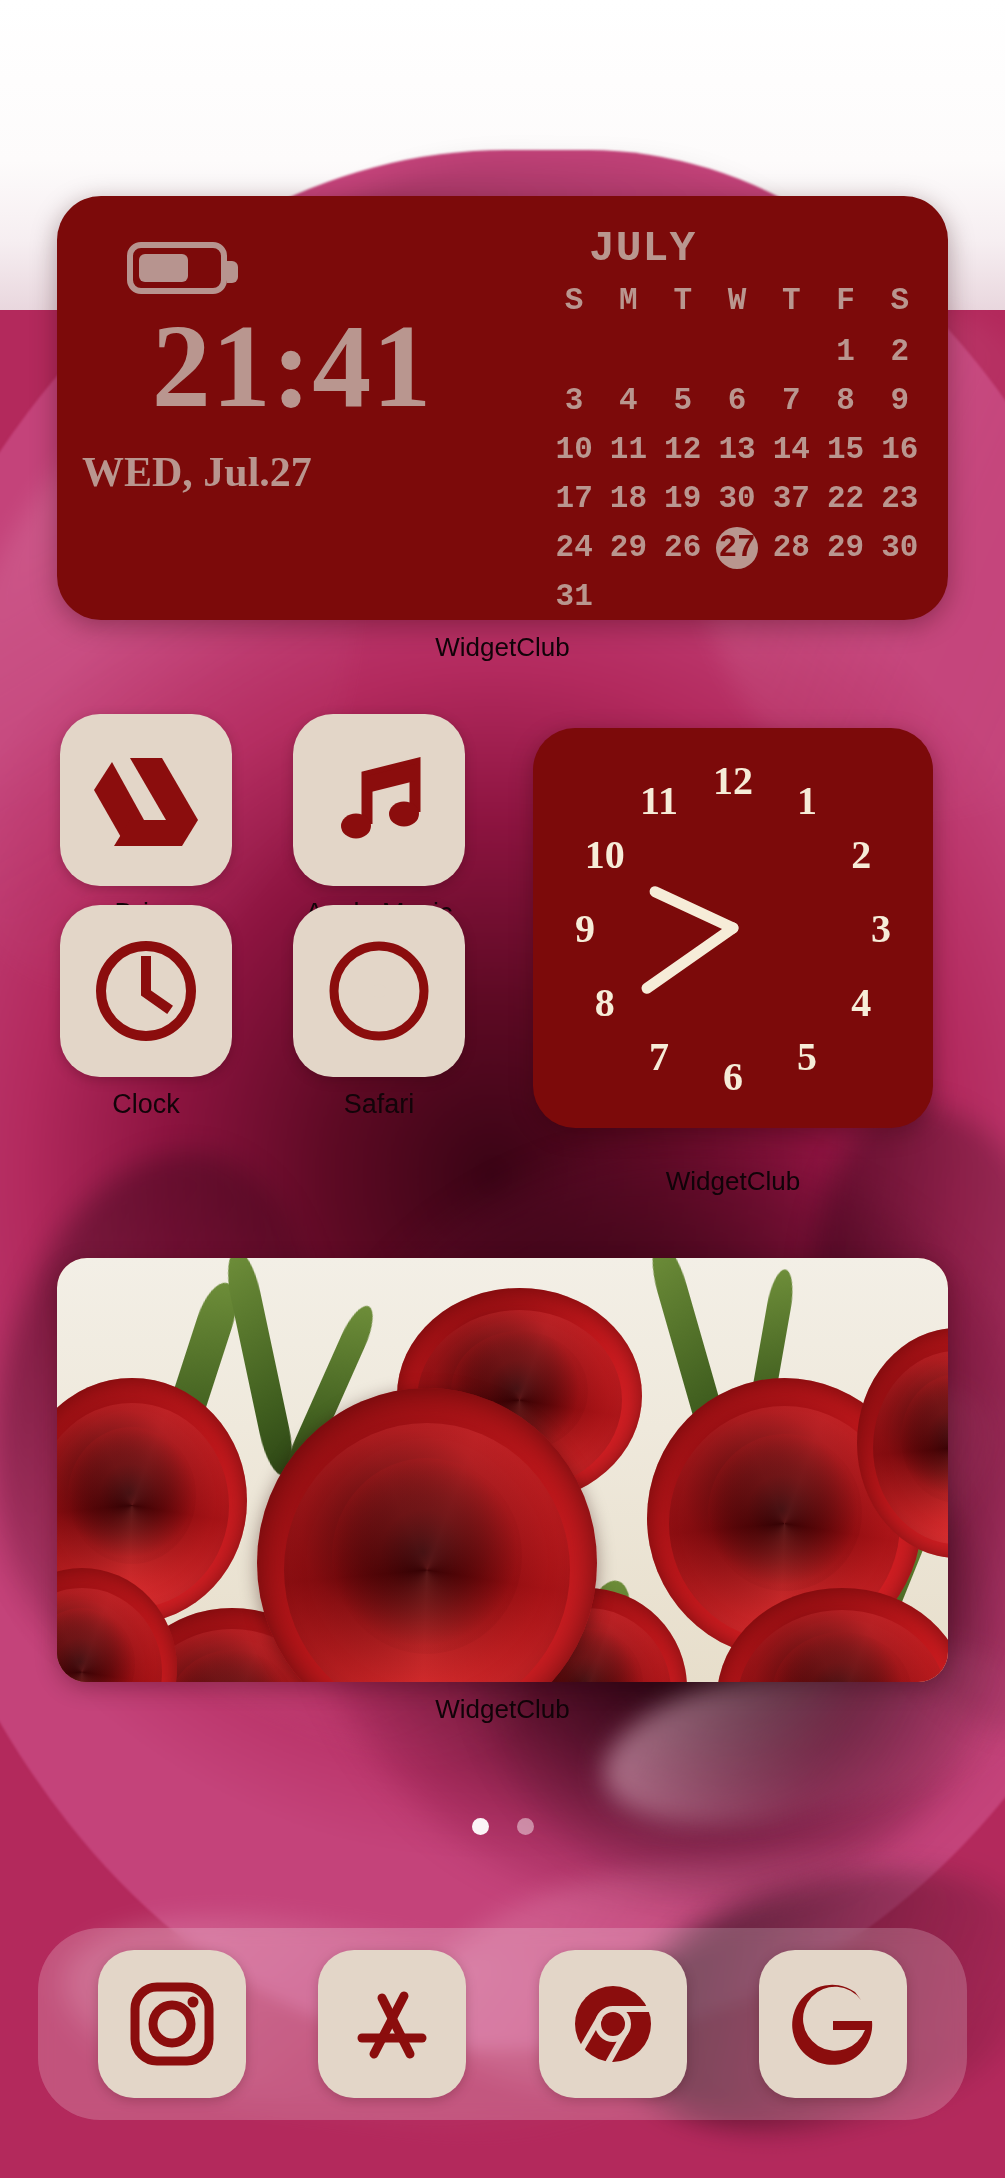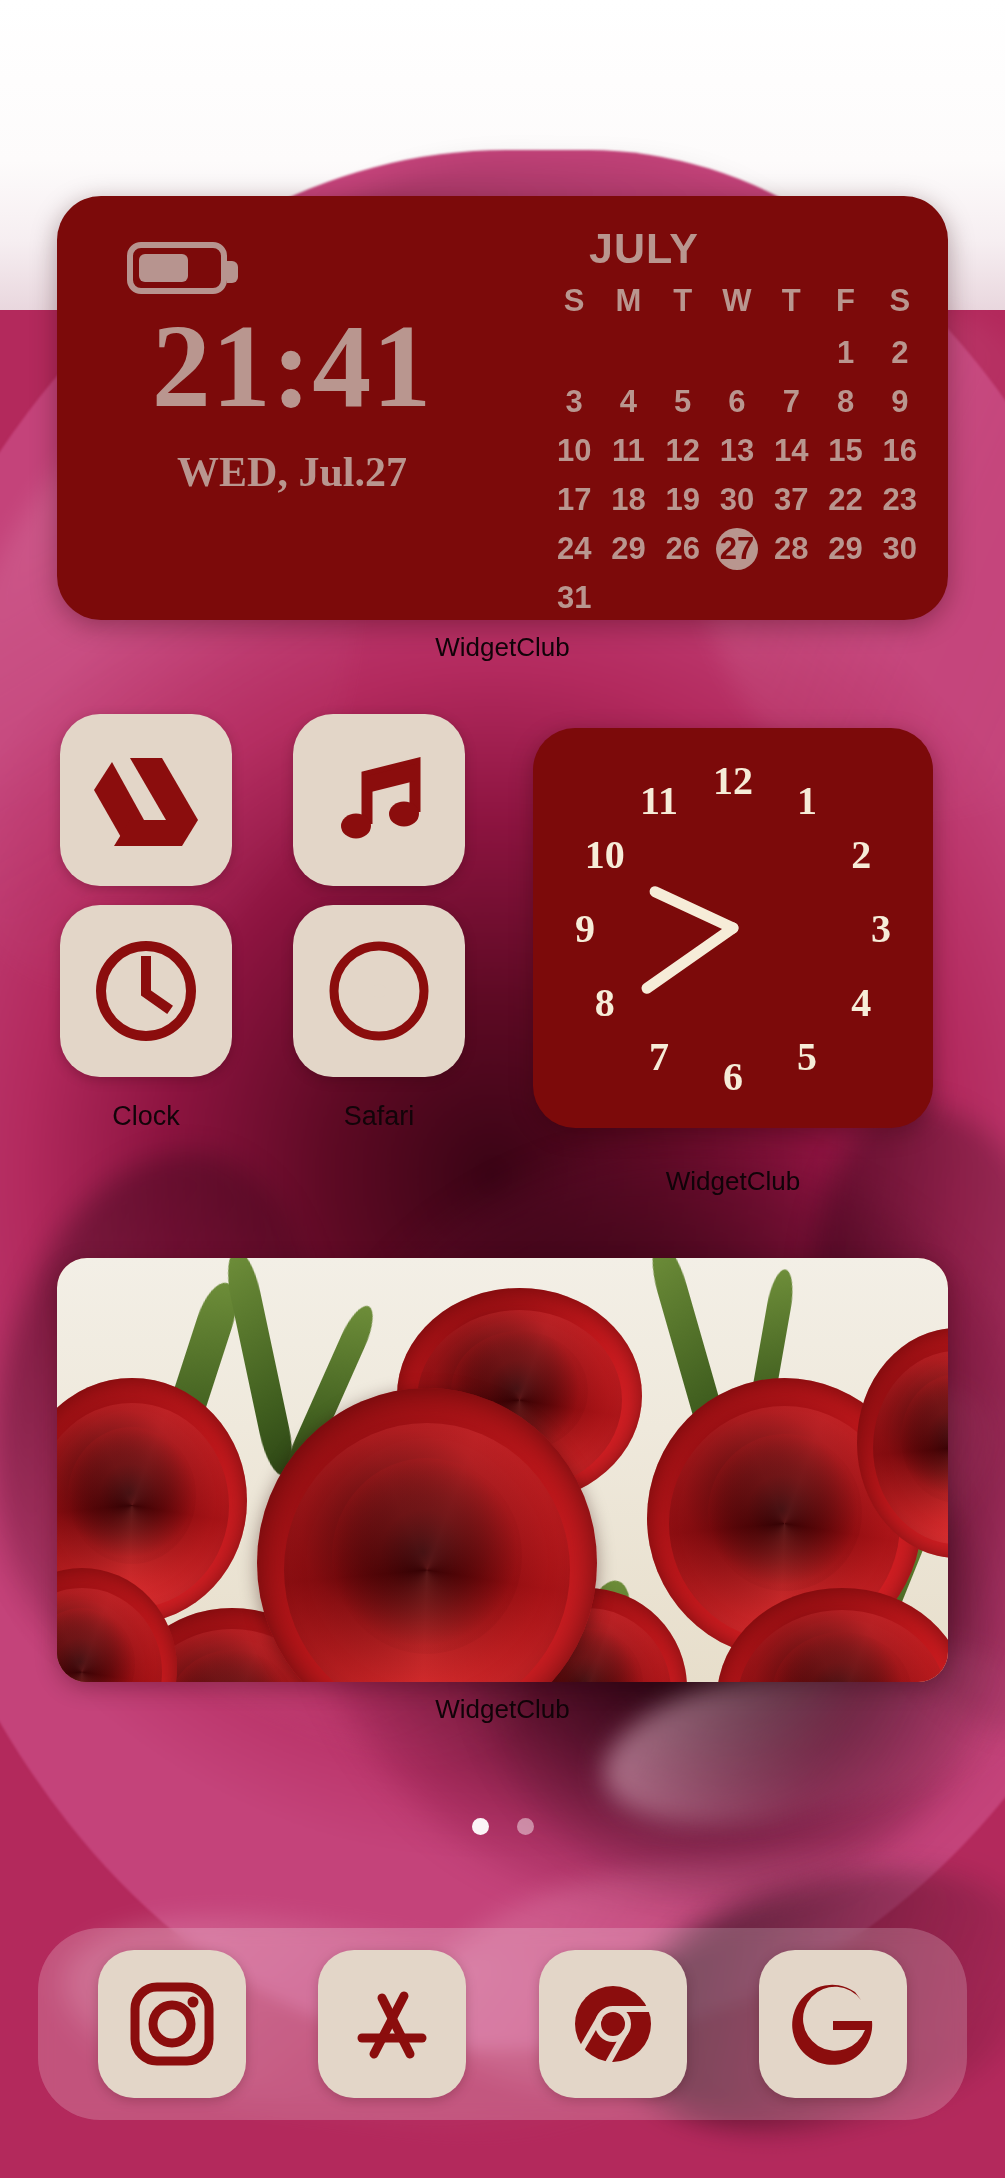--- a/index.html
+++ b/index.html
@@ -119,32 +119,32 @@
     text-align: center;
     font-family: "Liberation Serif", serif;
     font-weight: 700;
     font-size: 118px;
     line-height: 1;
     letter-spacing: 1px;
     color: #b9968f;
   }
   .clock-date {
     position: absolute; left: 0; top: 248px; width: 470px;
-    text-align: center;
     font-family: "Liberation Serif", serif;
     font-weight: 700;
     font-size: 42px;
     color: #b9968f;
+    padding-left: 25px;
   }
 
   .wl-right {
     position: absolute; left: 490px; top: 28px;
     width: 380px;
     color: #b9968f;
-    font-family: Liberation Sans, sans-serif;
+    font-family: Liberation Mono, monospace;
   }
   .cal-month {
     font-size: 43px;
     font-weight: 700;
     letter-spacing: 1px;
     margin-left: 42px;
     margin-bottom: 10px;
   }
   .cal-grid {
     display: grid;
@@ -195,21 +195,21 @@
     text-align: center;
   }
   .app-tile {
     width: 172px; height: 172px;
     border-radius: 40px;
     background: #e3d6c8;
     display: flex; align-items: center; justify-content: center;
     box-shadow: 0 3px 12px rgba(40,0,10,.25);
   }
   .app-label {
-    margin-top: 24px;
+    margin-top: 12px;
     font-size: 27px;
     color: #120409;
     font-family: "Liberation Sans", sans-serif;
     white-space: nowrap;
   }
 
   
   .widget-clock {
     position: absolute;
     left: 533px; top: 728px;

